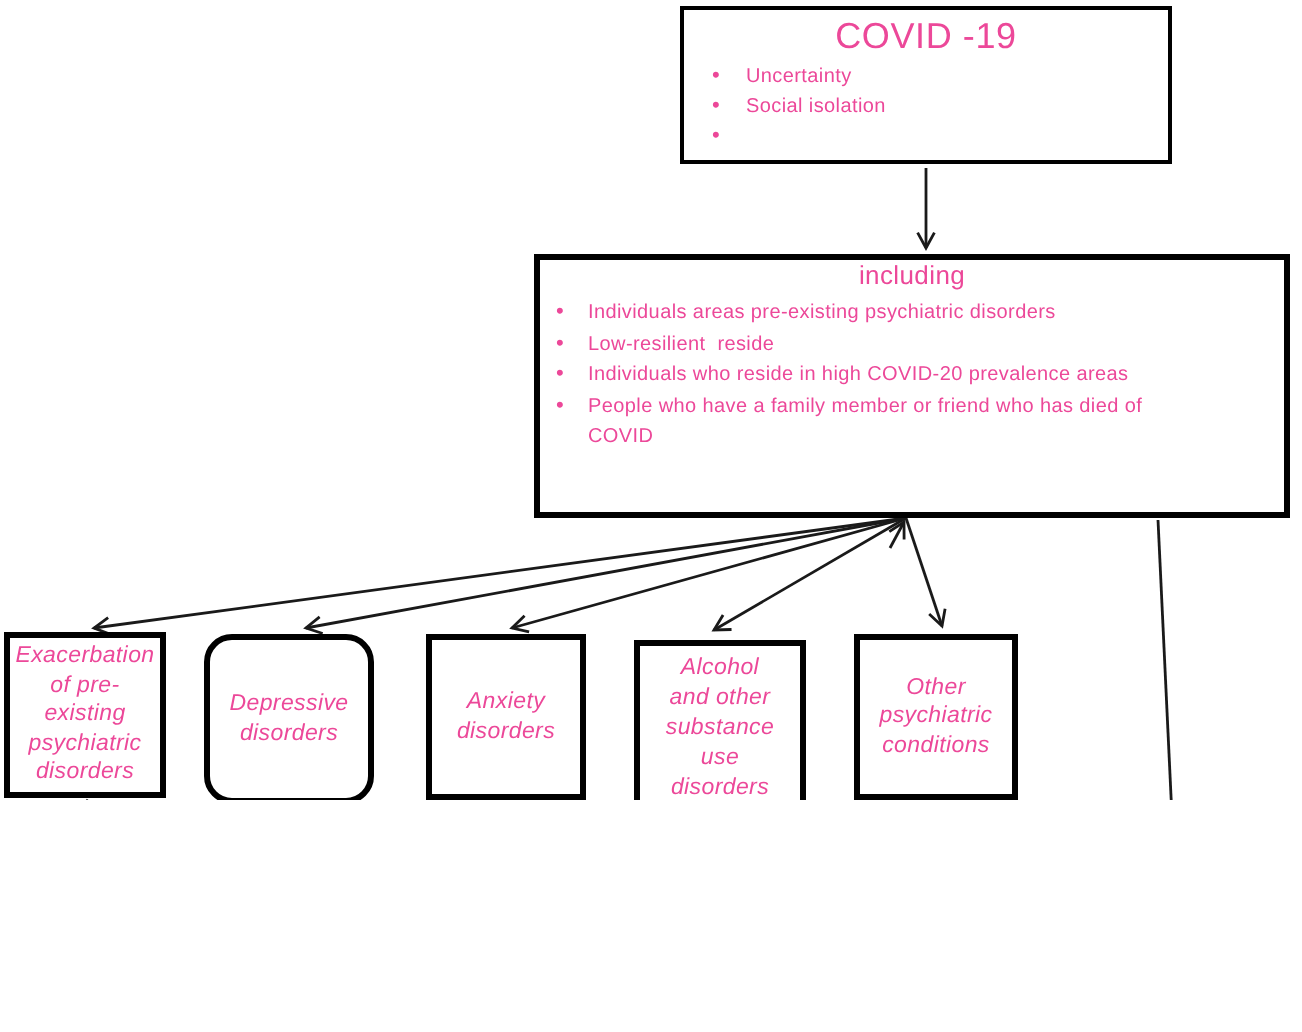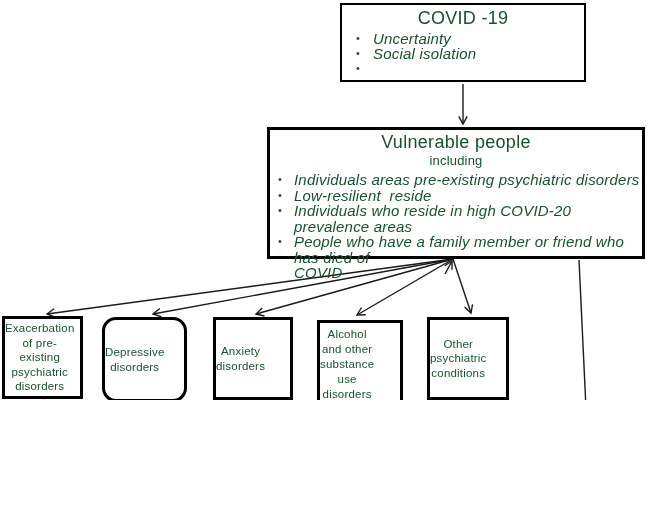--- a/index.html
+++ b/index.html
@@ -2,21 +2,21 @@
 <html><head>
 <meta charset="utf-8">
 <style>
   html,body { margin:0; padding:0; background:#ffffff; }
   #canvas {
     position: relative;
     width: 651px; height: 400px;
     background:#ffffff;
     overflow: hidden;
     font-family: "Liberation Sans", "DejaVu Sans", sans-serif;
-    color:#14532d;
+    color:#ec4899;
   }
   #arrows {
     position:absolute; left:0; top:0; width:651px; height:516px;
     pointer-events:none;
   }
   .box {
     position:absolute;
     box-sizing:border-box;
     background:#ffffff;
     border:3px solid #000000;
@@ -24,36 +24,36 @@
   
   #box-covid { left:340px; top:3px;  width:246px; height:79px; border-width:2px; }
   .title-lg {
     text-align:center; font-size:18px; line-height:22px;
     letter-spacing:0.3px; margin-top:2px;
   }
   ul.blist { list-style:none; margin:2px 0 0 0; padding:0; }
   ul.blist li { display:flex; align-items:flex-start; }
   .dot { flex:0 0 auto; font-size:11px; line-height:15px; }
   .btxt {
-    font-size:15px; line-height:15px; letter-spacing:0.2px;
+    font-size:10px; line-height:15px; letter-spacing:0.2px;
     white-space:pre-wrap;
-    font-style:italic;
   }
   #box-covid .dot  { margin-left:14px; width:17px; }
   
   #box-vulnerable { left:267px; top:127px; width:378px; height:132px; }
   #box-vulnerable .title-lg { margin-top:1px; }
   .subtitle { text-align:center; font-size:13px; line-height:16px; letter-spacing:0.2px; }
   #box-vulnerable ul.blist { margin-top:3px; }
   #box-vulnerable .dot { margin-left:8px; width:16px; }
   #box-vulnerable .btxt { line-height:15.5px; }
   
   .obox {
-    display:flex; align-items:center; 
+    display:flex; align-items:center; justify-content:center;
     text-align:center;
+    font-style:italic;
   }
   .olabel {
     font-size:11.5px; line-height:14.5px; letter-spacing:0.2px;
     white-space:pre-line;
   }
   #box-exacerbation { left:2px;   top:316px; width:81px; height:83px; }
   #box-depressive   { left:102px; top:317px; width:85px; height:85px;border-radius:14px; }
   #box-anxiety      { left:213px; top:317px; width:80px; height:83px; }
   #box-substance    { left:317px; top:320px; width:86px; height:88px; }
   #box-substance .olabel { line-height:15px; }
@@ -104,21 +104,20 @@
         <span class="dot">•</span>
         <span class="btxt">Social isolation</span>
       </li>
       <li>
         <span class="dot">•</span>
       </li>
     </ul>
   </div>
 
   <div class="box" id="box-vulnerable">
-    <div class="title-lg">Vulnerable people</div>
     <div class="subtitle">including</div>
     <ul class="blist">
       <li>
         <span class="dot">•</span>
         <span class="btxt">Individuals areas pre-existing psychiatric disorders</span>
       </li>
       <li>
         <span class="dot">•</span>
         <span class="btxt">Low-resilient  reside</span>
       </li>

